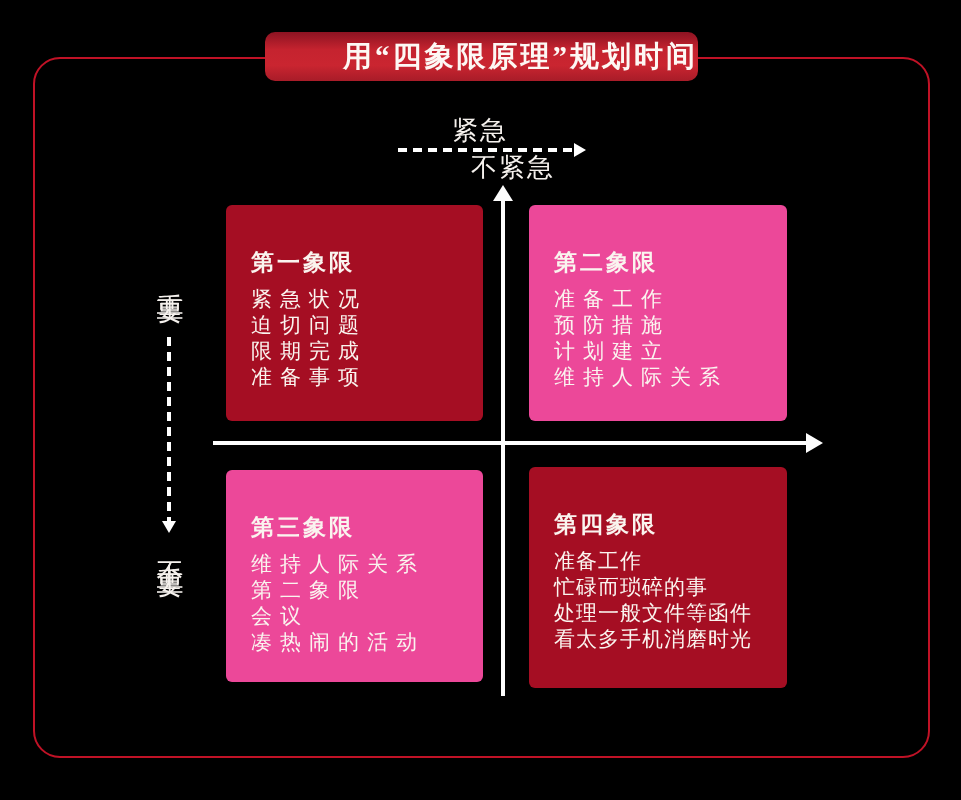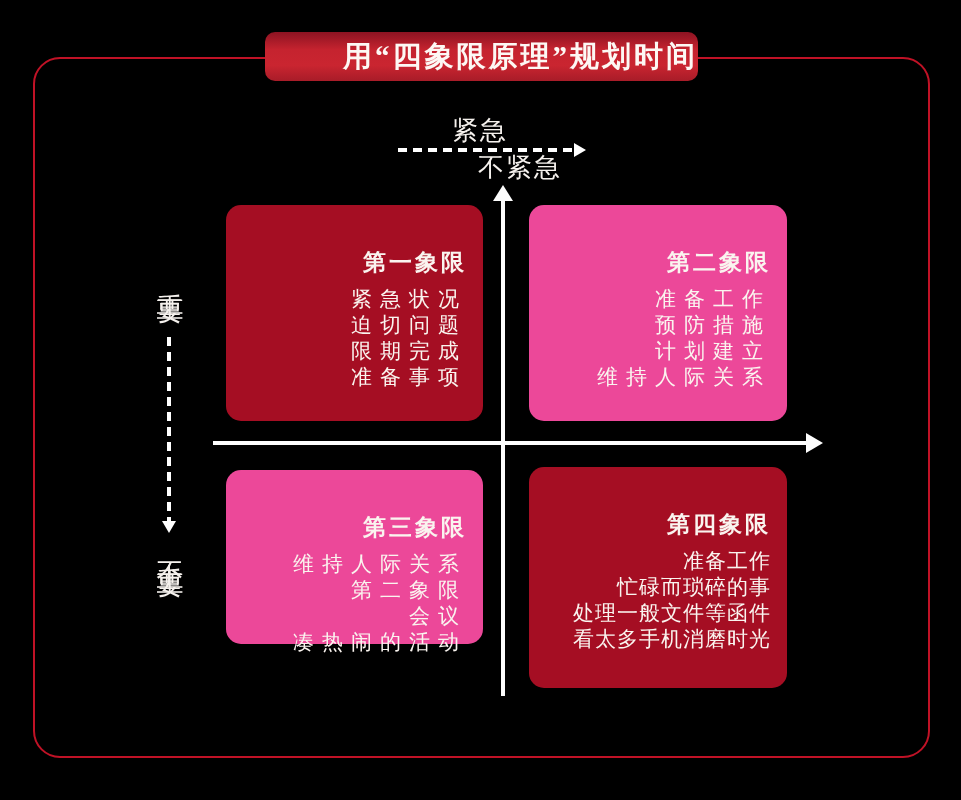--- a/index.html
+++ b/index.html
@@ -40,21 +40,21 @@
     white-space: nowrap;
   }
   
   .lbl {
     position: absolute;
     color: #f5f1ed;
     z-index: 4;
     white-space: nowrap;
   }
   .lbl-urgent    { left: 452px; top: 113px; width: 100px; font-size: 26px; letter-spacing: 2px; }
-  .lbl-noturgent { left: 432px; top: 150px; width: 130px; text-align: right; font-size: 26px; letter-spacing: 2px; }
+  .lbl-noturgent { left: 448px; top: 150px; width: 130px; text-align: center; font-size: 26px; letter-spacing: 2px; }
   .dash-h {
     position: absolute;
     left: 398px; top: 148px;
     width: 176px; height: 4px;
     background: repeating-linear-gradient(90deg, #fff 0 9px, transparent 9px 15px);
     z-index: 5;
   }
   .dash-h-head {
     position: absolute;
     left: 574px; top: 143px;
@@ -121,32 +121,31 @@
     left: 806px; top: 433px;
     width: 0; height: 0;
     border-top: 10px solid transparent;
     border-bottom: 10px solid transparent;
     border-left: 17px solid #fdfdfd;
     z-index: 6;
   }
   
   .quad {
     position: absolute;
-    border-radius: 15px;
+    border-radius: 6px;
     box-sizing: border-box;
     padding: 42px 16px 8px 25px;
     z-index: 2;
     color: #faf4ef;
-    text-align: right;
   }
   .quad--dark   { background: #a50e23; }
   .quad--bright { background: #ec4899; }
   .quad--q1 { left: 226px; top: 205px; width: 257px; height: 216px; }
   .quad--q2 { left: 529px; top: 205px; width: 258px; height: 216px; }
-  .quad--q3 { left: 226px; top: 470px; width: 257px; height: 174px; }
+  .quad--q3 { left: 226px; top: 470px; width: 257px; height: 212px; }
   .quad--q4 { left: 529px; top: 467px; width: 258px; height: 221px; }
   .quad-heading {
     font-size: 23px;
     font-weight: bold;
     letter-spacing: 3px;
     margin: 0 0 8px 0;
     white-space: nowrap;
   }
   .quad-item {
     font-size: 21px;

